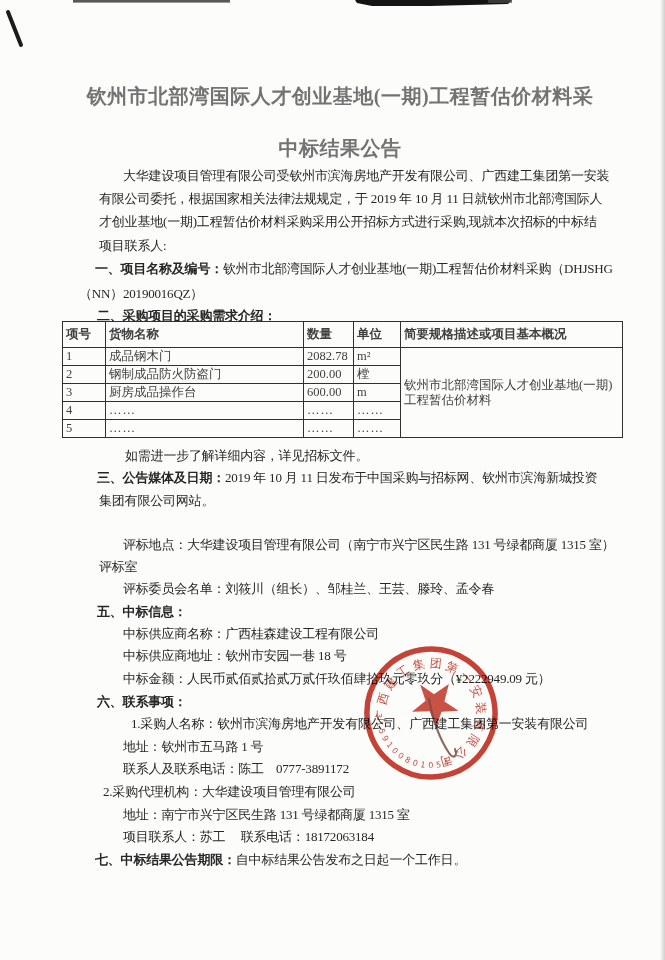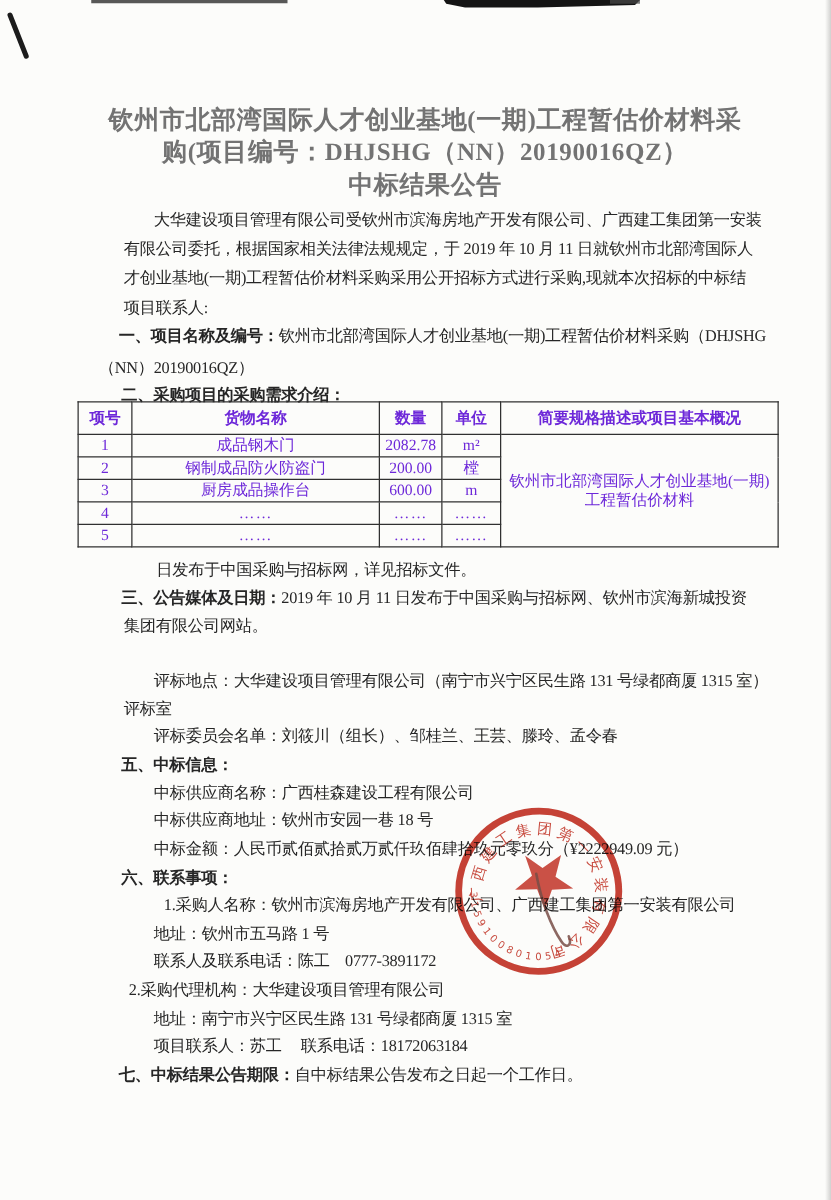--- a/index.html
+++ b/index.html
@@ -10,22 +10,22 @@
     font-family:"Liberation Serif","DejaVu Serif",serif;
     color:#262626; overflow:hidden;
   }
   .ln { position:absolute; white-space:pre; font-size:13px; line-height:16px; letter-spacing:-0.2px; }
   .b { font-weight:bold; }
   .title-line { position:absolute; left:60px; width:560px; text-align:center;
                 font-weight:bold; font-size:20px; line-height:24px; letter-spacing:0.5px; color:#737373; }
   .req-table { position:absolute; left:62px; top:321px; width:560px;
                border-collapse:collapse; table-layout:fixed; }
   .req-table th, .req-table td {
-    border:1px solid #303030; text-align:center; vertical-align:middle;
-    font-size:12.5px; line-height:15px; padding:0 3px; color:#6d28d9;
+    border:1px solid #303030; text-align:left; vertical-align:middle;
+    font-size:12.5px; line-height:15px; padding:0 3px; color:#404040;
   }
   .req-table th { height:26px; font-weight:600; }
   .req-table td { height:18px; }
   .req-table .spec-head { font-weight:bold; }
   .dots { font-size:11px; letter-spacing:1px; }
   .seal-svg { position:absolute; left:359px; top:641px; width:144px; height:144px;
               mix-blend-mode:multiply; opacity:0.92; }
   .edge-shade { position:absolute; right:0; top:0; width:5px; height:960px;
                 background:linear-gradient(to right,rgba(0,0,0,0),rgba(90,90,88,0.28)); }
   .artifact { position:absolute; }
@@ -37,21 +37,20 @@
 
   <svg class="artifact" style="left:0;top:0;" width="665" height="60">
     <line x1="8" y1="12" x2="21" y2="45" stroke="#1c1c1c" stroke-width="4" stroke-linecap="round"></line>
     <rect x="73" y="0" width="157" height="2.6" fill="#2e2e2e" opacity="0.8"></rect>
     <polygon points="355,0 512,0 508,4 430,6 372,6 357,3" fill="#141414"></polygon>
     <rect x="488" y="0" width="24" height="3" fill="#4a4a48" opacity="0.7"></rect>
   </svg>
   <div class="edge-shade"></div>
 
   <div class="title-line" style="top:84px;">钦州市北部湾国际人才创业基地(一期)工程暂估价材料采</div>
-  <div class="title-line" style="top:110px;">购(项目编号：DHJSHG（NN）20190016QZ）</div>
   <div class="title-line" style="top:136px;">中标结果公告</div>
 
   <div class="ln" style="left:123px;top:168px;">大华建设项目管理有限公司受钦州市滨海房地产开发有限公司、广西建工集团第一安装</div>
   <div class="ln" style="left:99px;top:191px;">有限公司委托，根据国家相关法律法规规定，于 2019 年 10 月 11 日就钦州市北部湾国际人</div>
   <div class="ln" style="left:99px;top:214px;">才创业基地(一期)工程暂估价材料采购采用公开招标方式进行采购,现就本次招标的中标结</div>
   <div class="ln" style="left:99px;top:238px;">项目联系人:</div>
 
   <div class="ln" style="left:95px;top:261px;"><span class="b">一、项目名称及编号：</span><span>钦州市北部湾国际人才创业基地(一期)工程暂估价材料采购（DHJSHG</span></div>
   <div class="ln" style="left:79px;top:286px;">（NN）20190016QZ）</div>
 
@@ -100,21 +99,21 @@
     </tr>
     <tr>
       <td>5</td>
       <td class="dots">……</td>
       <td class="dots">……</td>
       <td class="dots">……</td>
     </tr>
   </tbody>
     </table>
 
-  <div class="ln" style="left:125px;top:448px;">日发布于中国采购与招标网，详见招标文件。</div>
+  <div class="ln" style="left:125px;top:448px;">如需进一步了解详细内容，详见招标文件。</div>
 
   <div class="ln" style="left:97px;top:470px;"><span class="b">三、公告媒体及日期：</span><span>2019 年 10 月 11 日发布于中国采购与招标网、钦州市滨海新城投资</span></div>
   <div class="ln" style="left:99px;top:493px;">集团有限公司网站。</div>
 
   <div class="ln" style="left:123px;top:537px;">评标地点：大华建设项目管理有限公司（南宁市兴宁区民生路 131 号绿都商厦 1315 室）</div>
   <div class="ln" style="left:99px;top:559px;">评标室</div>
   <div class="ln" style="left:123px;top:581px;">评标委员会名单：刘筱川（组长）、邹桂兰、王芸、滕玲、孟令春</div>
 
   <div class="ln b" style="left:97px;top:604px;">五、中标信息：</div>
   <div class="ln" style="left:123px;top:626px;">中标供应商名称：广西桂森建设工程有限公司</div>

